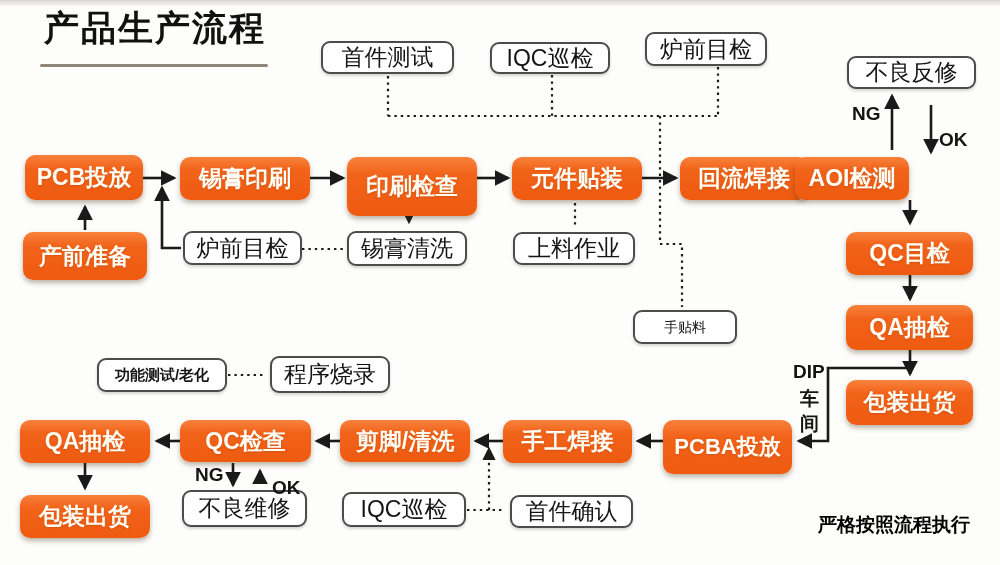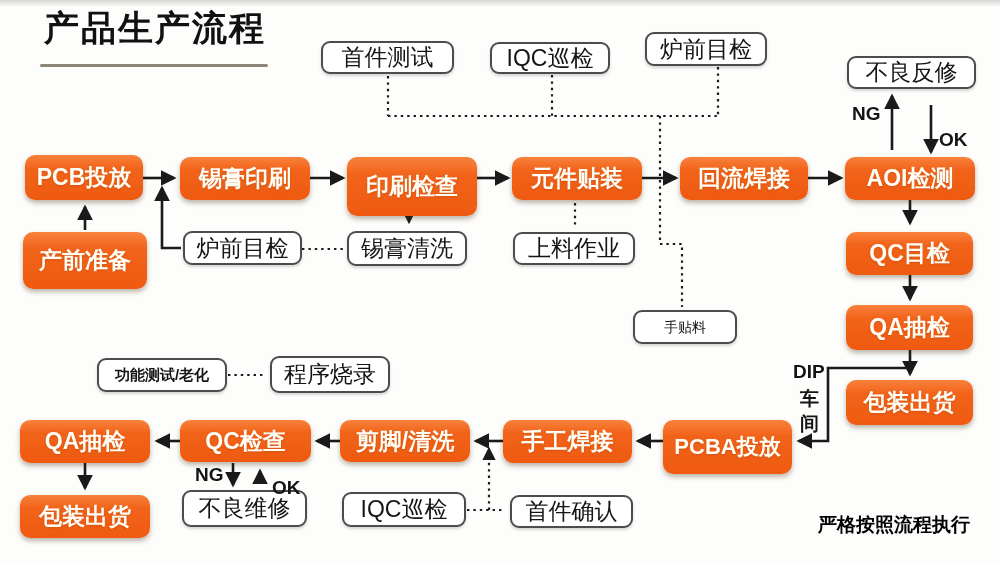--- a/index.html
+++ b/index.html
@@ -77,23 +77,23 @@
   <div class="box white" style="left:321px;top:41px;width:133px;height:33px">首件测试</div>
   <div class="box white" style="left:490px;top:42px;width:120px;height:32px">IQC巡检</div>
   <div class="box white" style="left:645px;top:32px;width:122px;height:34px">炉前目检</div>
   <div class="box white" style="left:847px;top:56px;width:129px;height:33px">不良反修</div>
 
   <div class="box orange" style="left:25px;top:155px;width:118px;height:45px">PCB投放</div>
   <div class="box orange" style="left:180px;top:157px;width:130px;height:43px">锡膏印刷</div>
   <div class="box orange" style="left:347px;top:157px;width:130px;height:59px">印刷检查</div>
   <div class="box orange" style="left:512px;top:157px;width:130px;height:43px">元件贴装</div>
   <div class="box orange" style="left:680px;top:157px;width:128px;height:43px">回流焊接</div>
-  <div class="box orange" style="left:845px;top:157px;width:130px;height:43px">AOI检测</div>
+  <div class="box orange" style="left:795px;top:157px;width:114px;height:43px">AOI检测</div>
 
-  <div class="box orange" style="left:23px;top:232px;width:124px;height:57px">产前准备</div>
+  <div class="box orange" style="left:23px;top:232px;width:124px;height:48px">产前准备</div>
   <div class="box white" style="left:183px;top:231px;width:119px;height:34px">炉前目检</div>
   <div class="box white" style="left:347px;top:231px;width:120px;height:35px">锡膏清洗</div>
   <div class="box white" style="left:513px;top:232px;width:122px;height:33px">上料作业</div>
 
   <div class="box orange" style="left:846px;top:232px;width:127px;height:43px">QC目检</div>
   <div class="box orange" style="left:846px;top:305px;width:127px;height:45px">QA抽检</div>
   <div class="box orange" style="left:846px;top:380px;width:127px;height:45px">包装出货</div>
 
   <div class="box white" style="left:633px;top:310px;width:104px;height:34px;font-size:14px">手贴料</div>
   <div class="box white sm" style="left:97px;top:358px;width:130px;height:34px">功能测试/老化</div>

